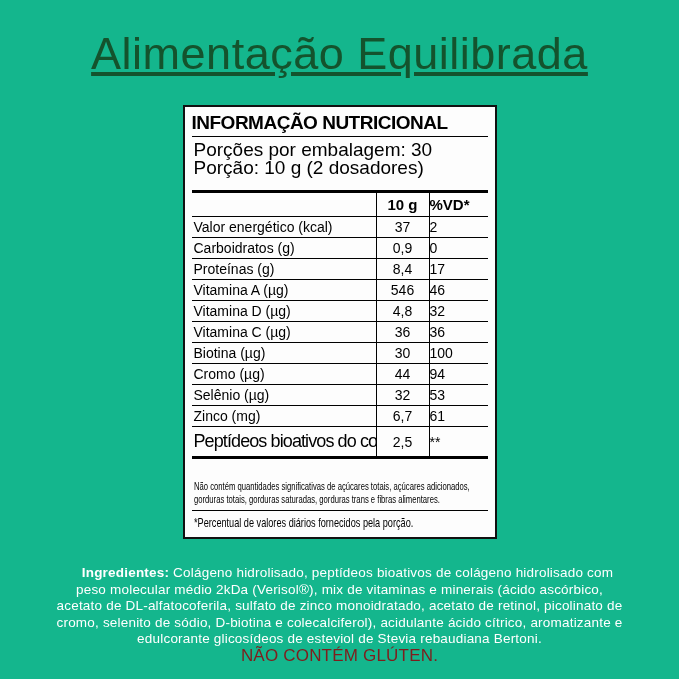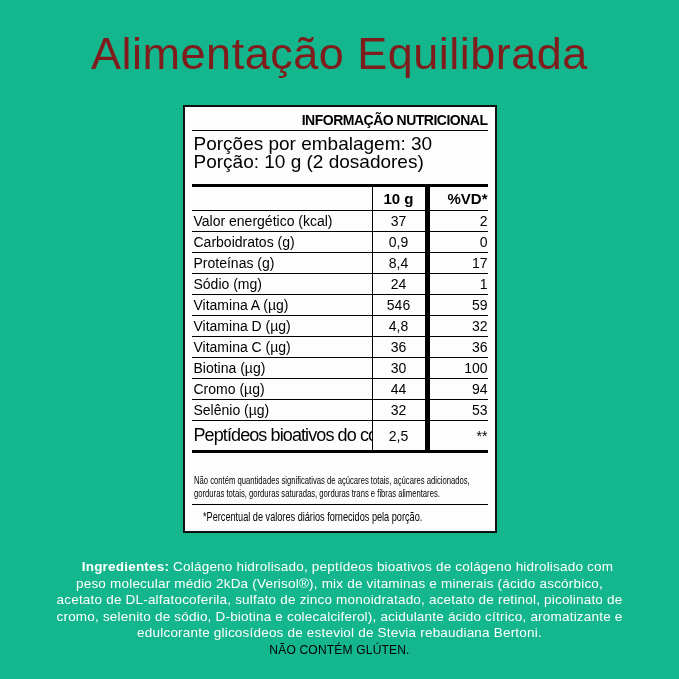--- a/index.html
+++ b/index.html
@@ -29,23 +29,23 @@
   .label-box {
     box-sizing: border-box;
     width: 314px;
     margin: 25px auto 0 auto;
     background: #fdfdfd;
     border: 2px solid #111111;
     padding: 2px 7px 4px 7px;
     color: #000000;
   }
   .nl-title {
-    font-size: 14px;
+    font-size: 19px;
     font-weight: 700;
-    text-align: right;
+    text-align: left;
     letter-spacing: -0.5px;
     white-space: nowrap;
     padding: 3px 0 2px 0;
     border-bottom: 1px solid #000;
   }
   .servings {
     font-size: 19px;
     line-height: 18px;
     padding: 4px 0 13px 2px;
   }
@@ -64,22 +64,22 @@
     text-align: center;
   }
   .nl th.col-label { width: auto; }
   .nl th.col-amount, .nl td.cell-amount {
     width: 52px;
     border-left: 1px solid #000;
     text-align: center;
   }
   .nl th.col-dv, .nl td.cell-dv {
     width: 58px;
-    border-left: 5px solid #000000;
-    text-align: right;
+    border-left: 1px solid #000000;
+    text-align: left;
   }
   .nl td {
     border-bottom: 1px solid #000;
     font-size: 14px;
     padding: 2px 0;
     margin-top: 25px;
   }
   .nl td.cell-label {
     padding-left: 2px;
     white-space: nowrap;
@@ -99,21 +99,21 @@
     overflow: visible;
     margin-top: 18px;
   }
   .fn1 {
     font-size: 11.5px;
     line-height: 13px;
     width: 150%;
     transform: scaleX(0.6667);
     transform-origin: 0 0;
   }
-  .fn2-wrap { padding: 4px 0 3px 2px; margin-left: 9px; }
+  .fn2-wrap { padding: 4px 0 3px 2px; }
   .fn2 {
     font-size: 13px;
     line-height: 15px;
     width: 142%;
     transform: scaleX(0.704);
     transform-origin: 0 0;
     white-space: nowrap;
   }
 
   
@@ -122,30 +122,30 @@
     margin: 26px auto 0 auto;
     text-align: center;
     color: #ffffff;
     font-size: 13.5px;
     line-height: 16.5px;
     letter-spacing: 0.2px;
   }
   .ingredients .ing-label { font-weight: 700; padding-left: 16px; }
   .gluten-note {
     text-align: center;
-    color: #000000;
-    font-size: 12px;
+    color: #7f1d1d;
+    font-size: 17px;
     line-height: 16.5px;
     letter-spacing: 0.2px;
   }
 </style>
 </head>
 <body style="background: rgb(20, 182, 141);">
 
-<h1 class="page-title" style="color: #7f1d1d;">Alimentação Equilibrada</h1>
+<h1 class="page-title" style="color: #14532d; text-decoration: underline;">Alimentação Equilibrada</h1>
 
 <div class="label-box">
   <div class="nl-title">INFORMAÇÃO NUTRICIONAL</div>
 
   <div class="servings">
     <div>Porções por embalagem: 30</div>
     <div>Porção: 10 g (2 dosadores)</div>
   </div>
 
   <table class="nl">
@@ -168,30 +168,25 @@
     <td class="cell-amount">0,9</td>
     <td class="cell-dv">0</td>
   </tr>
 
   <tr>
     <td class="cell-label">Proteínas (g)</td>
     <td class="cell-amount">8,4</td>
     <td class="cell-dv">17</td>
   </tr>
 
-  <tr>
-    <td class="cell-label">Sódio (mg)</td>
-    <td class="cell-amount">24</td>
-    <td class="cell-dv">1</td>
-  </tr>
 
   <tr>
     <td class="cell-label">Vitamina A (µg)</td>
     <td class="cell-amount">546</td>
-    <td class="cell-dv">59</td>
+    <td class="cell-dv">46</td>
   </tr>
 
   <tr>
     <td class="cell-label">Vitamina D (µg)</td>
     <td class="cell-amount">4,8</td>
     <td class="cell-dv">32</td>
   </tr>
 
 
   <tr>
@@ -211,20 +206,25 @@
     <td class="cell-amount">44</td>
     <td class="cell-dv">94</td>
   </tr>
 
   <tr>
     <td class="cell-label">Selênio (µg)</td>
     <td class="cell-amount">32</td>
     <td class="cell-dv">53</td>
   </tr>
 
+  <tr>
+    <td class="cell-label">Zinco (mg)</td>
+    <td class="cell-amount">6,7</td>
+    <td class="cell-dv">61</td>
+  </tr>
 
   <tr>
     <td class="cell-label">Peptídeos bioativos do colágeno (g)</td>
     <td class="cell-amount">2,5</td>
     <td class="cell-dv">**</td>
   </tr>
 </tbody>
   </table>
 
   <div class="fn1-wrap">

